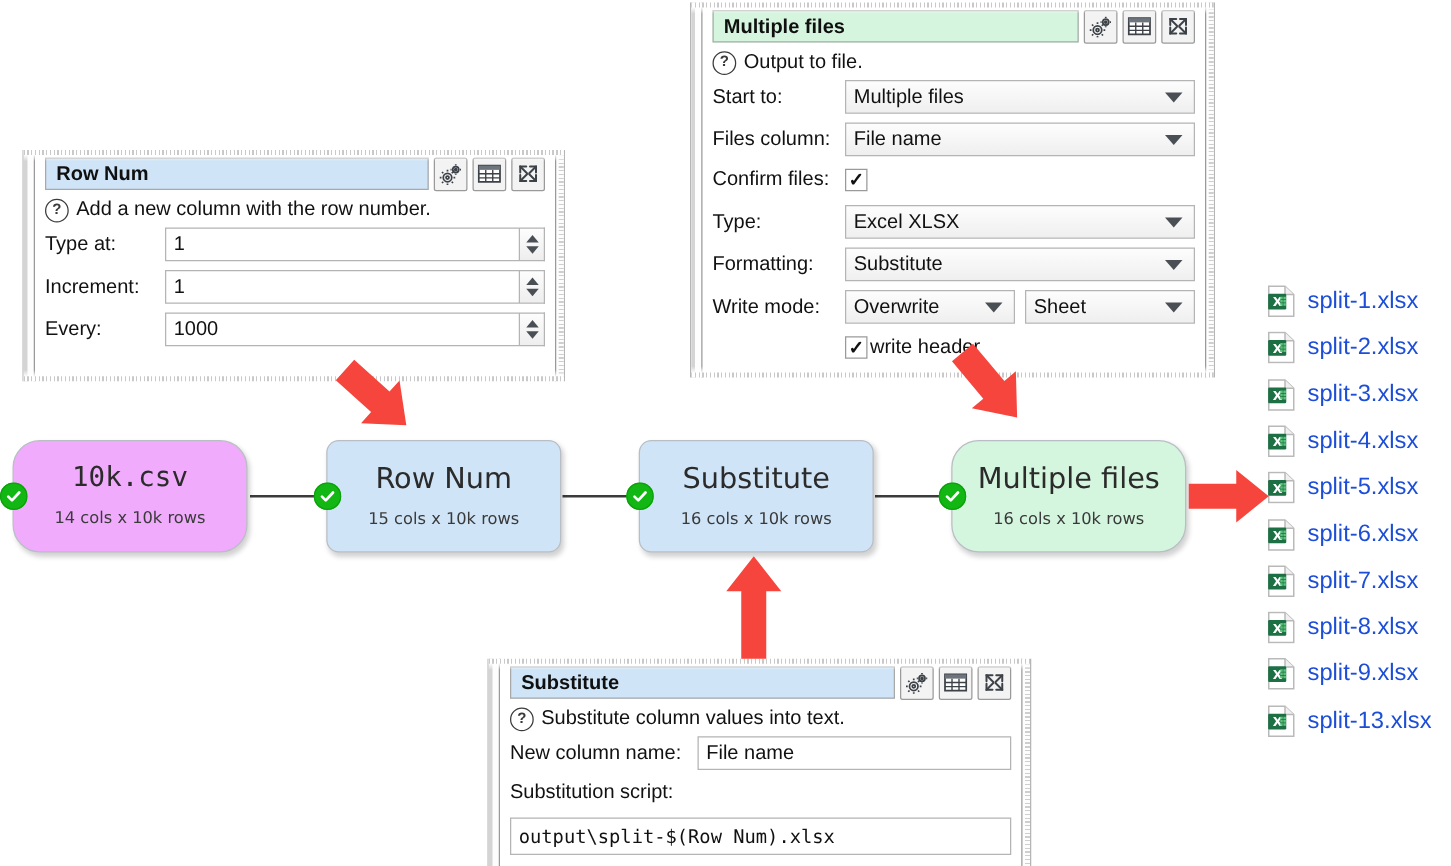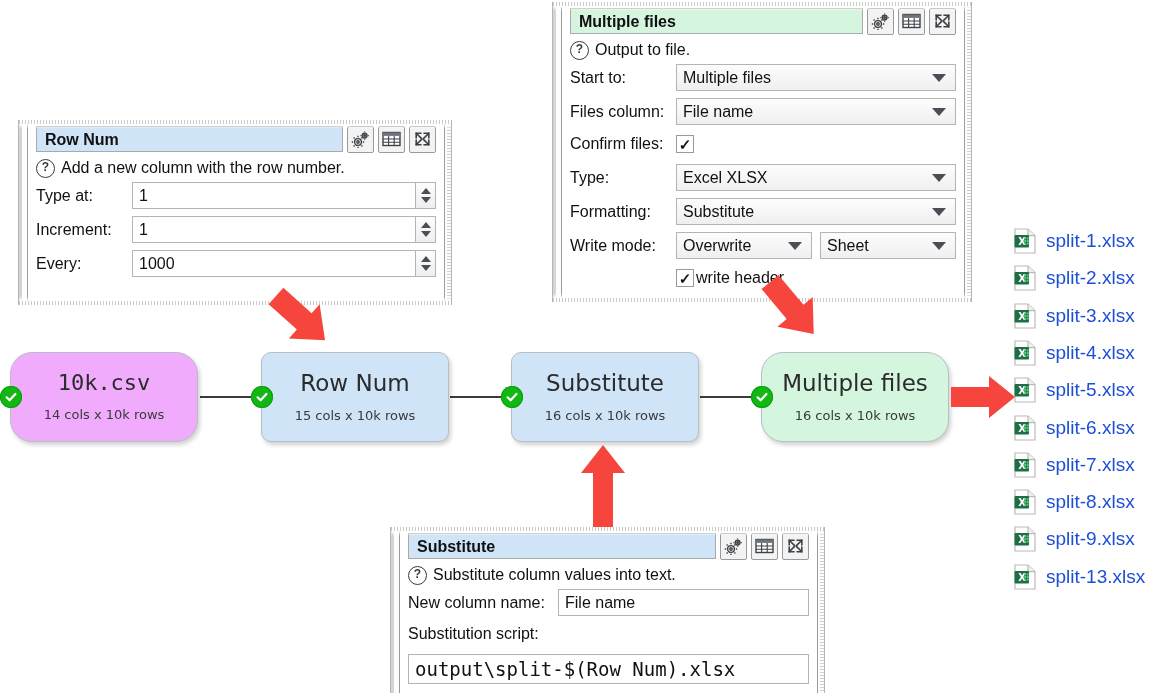--- a/index.html
+++ b/index.html
@@ -101,21 +101,21 @@
     background:linear-gradient(180deg,#fdfdfd 0%,#eeeeee 100%);
     display:flex;flex-direction:column;align-items:center;justify-content:center;gap:3px;flex:none;
   }
   .spin .up{width:0;height:0;border-left:5px solid transparent;border-right:5px solid transparent;border-bottom:6px solid #4a4f56;}
   .spin .dn{width:0;height:0;border-left:5px solid transparent;border-right:5px solid transparent;border-top:6px solid #4a4f56;}
 
   .chk{width:18px;height:18px;border:1px solid #9a9a9a;background:#fff;box-sizing:border-box;
        display:flex;align-items:center;justify-content:center;flex:none;}
   .chk .tick{font-size:15px;line-height:15px;color:#111;font-weight:bold;}
 
-  .mono{font-family:"DejaVu Sans Mono", monospace;font-size:19px;}
+  .mono{font-family:"DejaVu Sans Mono", monospace;font-size:15px;}
 
   
   .node{
     position:absolute;border-radius:10px;box-sizing:border-box;
     border:1px solid #b9bec4;
     box-shadow:2px 3px 4px rgba(0,0,0,0.18);
     display:flex;flex-direction:column;align-items:center;justify-content:center;
   }
   .node.pink{background:#f0abfc;border-radius:22px;}
   .node.blue{background:#cfe4f7;}

